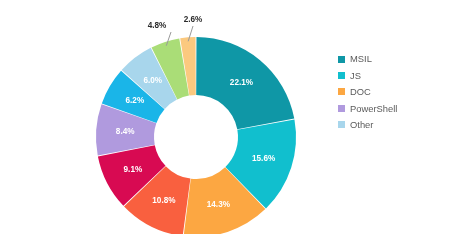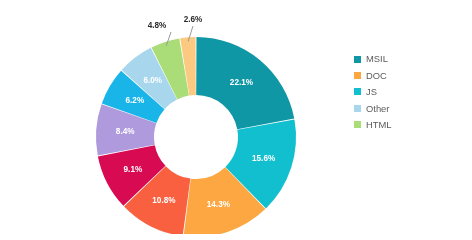--- a/index.html
+++ b/index.html
@@ -44,21 +44,20 @@
   #legend {
     position: absolute;
     left: 338px;
     top: 51px;
     width: 124px;
   }
   .legend-row {
     display: flex;
     align-items: center;
     height: 16.4px;
-    margin-left: 16px;
   }
   .legend-swatch {
     width: 7px;
     height: 7px;
     flex: 0 0 auto;
     margin-right: 5px;
   }
   .legend-label {
     font-family: "Liberation Sans", sans-serif;
     font-size: 9.4px;
@@ -101,29 +100,29 @@
         <text class="slice-label outside" x="193" y="20">2.6%</text>
       </g>
   </svg>
 
   <div id="legend">
       <div class="legend-row">
         <span class="legend-swatch" style="background: rgb(15, 151, 166);"></span>
         <span class="legend-label">MSIL</span>
       </div>
       <div class="legend-row">
+        <span class="legend-swatch" style="background: rgb(17, 191, 206);"></span>
+        <span class="legend-label">JS</span>
+      </div>
+      <div class="legend-row">
         <span class="legend-swatch" style="background: rgb(252, 167, 66);"></span>
         <span class="legend-label">DOC</span>
       </div>
       <div class="legend-row">
-        <span class="legend-swatch" style="background: rgb(17, 191, 206);"></span>
-        <span class="legend-label">JS</span>
+        <span class="legend-swatch" style="background: rgb(176, 154, 222);"></span>
+        <span class="legend-label">PowerShell</span>
       </div>
       <div class="legend-row">
         <span class="legend-swatch" style="background: rgb(168, 214, 236);"></span>
         <span class="legend-label">Other</span>
       </div>
-      <div class="legend-row">
-        <span class="legend-swatch" style="background: rgb(170, 221, 119);"></span>
-        <span class="legend-label">HTML</span>
-      </div>
     </div>
 </div>
 
 </body></html>

